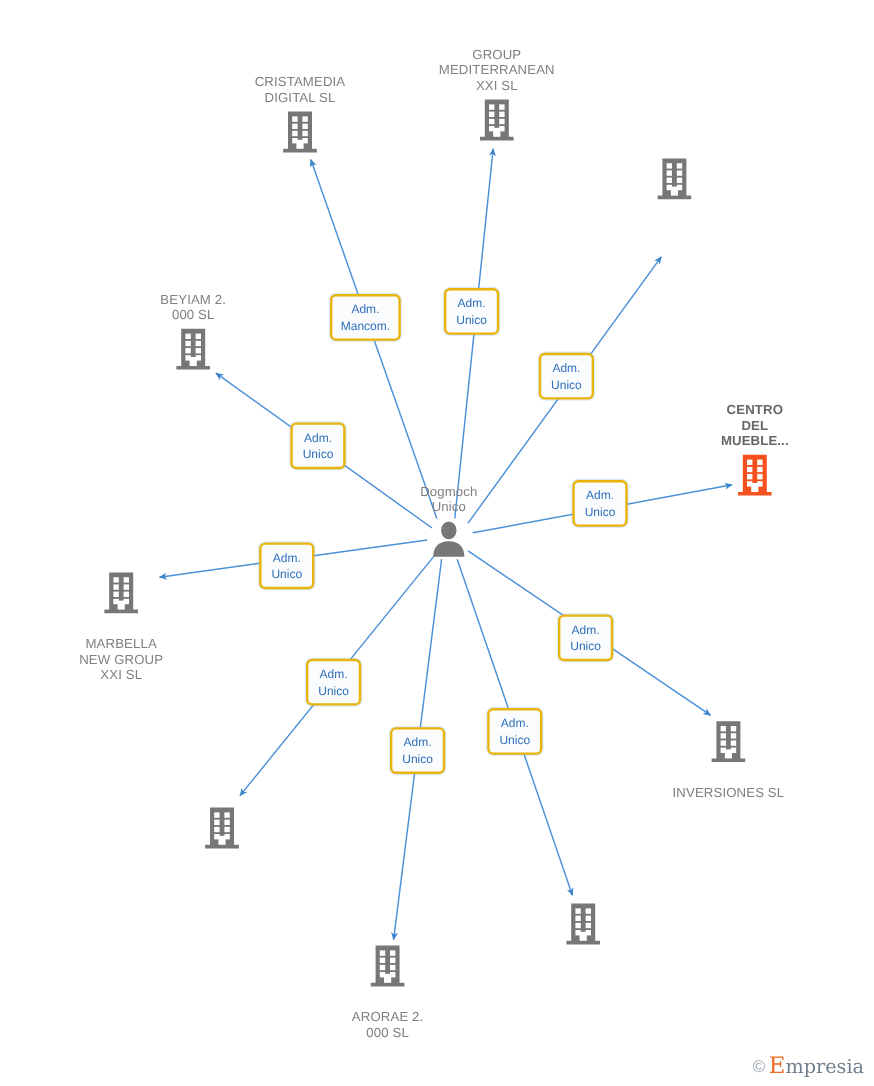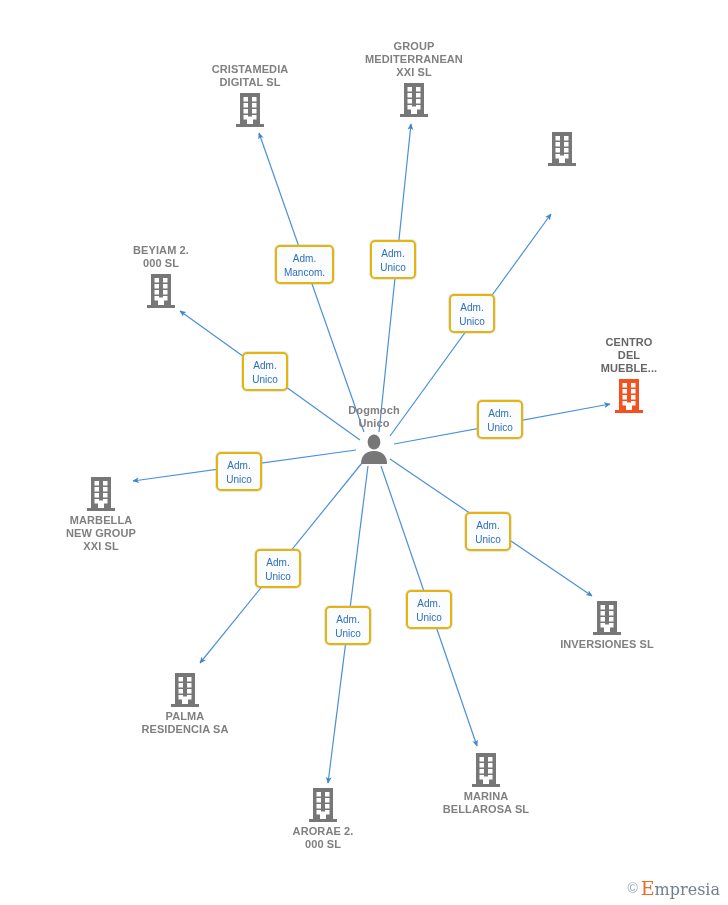--- a/index.html
+++ b/index.html
@@ -30,32 +30,31 @@
     width: 120px;
     margin-left: -60px;
     text-align: center;
     line-height: 13px;
   }
   .node-label {
     font-size: 11px;
     color: #808080;
     letter-spacing: 0.1px;
     white-space: pre-line;
-    font-weight: bold;
   }
   .node-label.highlight {
     color: #666666;
     font-weight: bold;
   }
   .node-icon {
     display: block;
     margin: 0 auto;
   }
   .node.label-top .node-label { margin-bottom: 3px; }
-  .node.label-bottom .node-label { margin-top: 1px; }
+  .node.label-bottom .node-label { margin-top: 18px; }
 
   .edge-label {
     position: absolute;
     box-sizing: border-box;
     background: #fbfcfe;
     border: 2px solid #eab308;
     border-radius: 5px;
     color: #2e6fba;
     font-size: 10px;
     line-height: 14px;
@@ -217,22 +216,20 @@
           <rect x="8.5" y="5" width="4.5" height="4.5" fill="#ffffff"></rect>
           <rect x="17" y="5" width="4.5" height="4.5" fill="#ffffff"></rect>
           <rect x="8.5" y="11" width="4.5" height="4.5" fill="#ffffff"></rect>
           <rect x="17" y="11" width="4.5" height="4.5" fill="#ffffff"></rect>
           <rect x="8.5" y="17" width="4.5" height="4.5" fill="#ffffff"></rect>
           <rect x="17" y="17" width="4.5" height="4.5" fill="#ffffff"></rect>
           <rect x="8.5" y="23" width="4.5" height="4.5" fill="#ffffff"></rect>
           <rect x="17" y="23" width="4.5" height="4.5" fill="#ffffff"></rect>
           <rect x="12" y="24.5" width="6" height="7.5" fill="#ffffff"></rect>
         </svg>
-        <div class="node-label">PALMA
-RESIDENCIA SA</div>
       </div>
       <div class="node label-bottom" style="left: 323px; top: 787px;">
         <svg width="30" height="37" viewBox="0 0 30 37" class="node-icon">
           <path d="M5,1 H25 V32 H5 Z M1,32 H29 V35 H1 Z" fill="#777777"></path>
           <rect x="8.5" y="5" width="4.5" height="4.5" fill="#ffffff"></rect>
           <rect x="17" y="5" width="4.5" height="4.5" fill="#ffffff"></rect>
           <rect x="8.5" y="11" width="4.5" height="4.5" fill="#ffffff"></rect>
           <rect x="17" y="11" width="4.5" height="4.5" fill="#ffffff"></rect>
           <rect x="8.5" y="17" width="4.5" height="4.5" fill="#ffffff"></rect>
           <rect x="17" y="17" width="4.5" height="4.5" fill="#ffffff"></rect>
@@ -249,22 +246,20 @@
           <rect x="8.5" y="5" width="4.5" height="4.5" fill="#ffffff"></rect>
           <rect x="17" y="5" width="4.5" height="4.5" fill="#ffffff"></rect>
           <rect x="8.5" y="11" width="4.5" height="4.5" fill="#ffffff"></rect>
           <rect x="17" y="11" width="4.5" height="4.5" fill="#ffffff"></rect>
           <rect x="8.5" y="17" width="4.5" height="4.5" fill="#ffffff"></rect>
           <rect x="17" y="17" width="4.5" height="4.5" fill="#ffffff"></rect>
           <rect x="8.5" y="23" width="4.5" height="4.5" fill="#ffffff"></rect>
           <rect x="17" y="23" width="4.5" height="4.5" fill="#ffffff"></rect>
           <rect x="12" y="24.5" width="6" height="7.5" fill="#ffffff"></rect>
         </svg>
-        <div class="node-label">MARINA
-BELLAROSA SL</div>
       </div>
       <div class="node label-bottom" style="left: 607px; top: 600px;">
         <svg width="30" height="37" viewBox="0 0 30 37" class="node-icon">
           <path d="M5,1 H25 V32 H5 Z M1,32 H29 V35 H1 Z" fill="#777777"></path>
           <rect x="8.5" y="5" width="4.5" height="4.5" fill="#ffffff"></rect>
           <rect x="17" y="5" width="4.5" height="4.5" fill="#ffffff"></rect>
           <rect x="8.5" y="11" width="4.5" height="4.5" fill="#ffffff"></rect>
           <rect x="17" y="11" width="4.5" height="4.5" fill="#ffffff"></rect>
           <rect x="8.5" y="17" width="4.5" height="4.5" fill="#ffffff"></rect>
           <rect x="17" y="17" width="4.5" height="4.5" fill="#ffffff"></rect>

